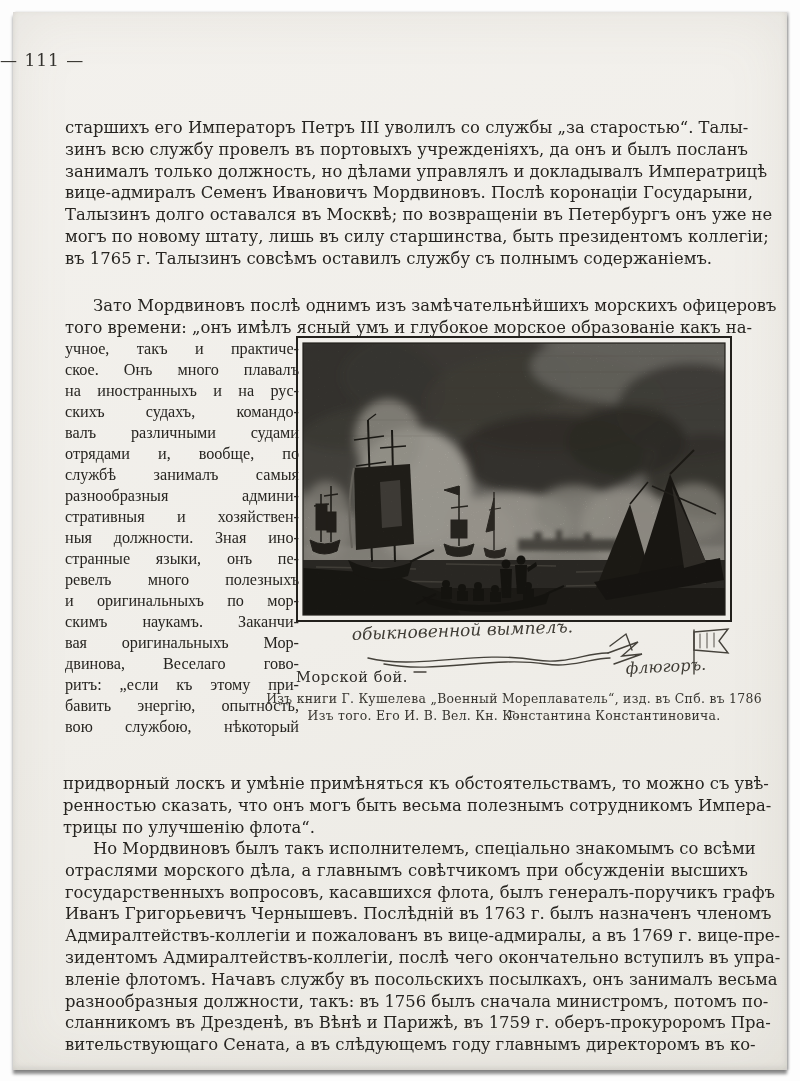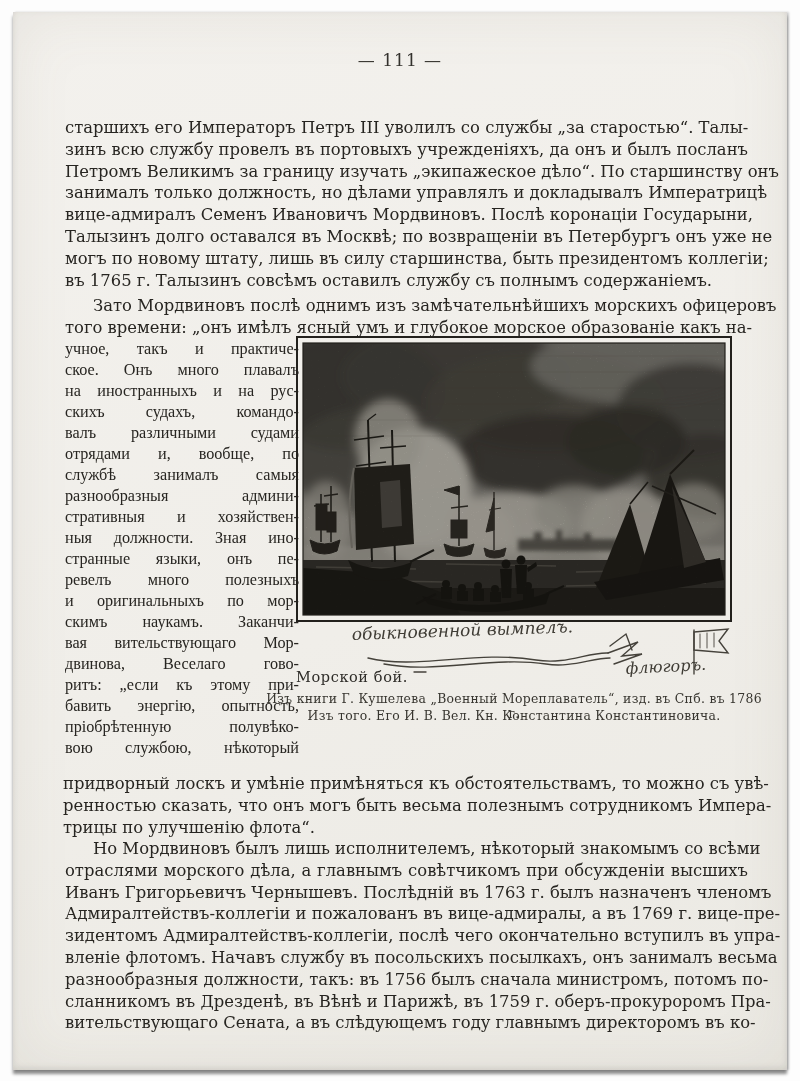--- a/index.html
+++ b/index.html
@@ -9,21 +9,21 @@
     font-family:"DejaVu Serif", "Liberation Serif", serif;
     overflow:hidden;
   }
   .paper{
     position:absolute;left:13px;top:12px;width:774px;height:1058px;
     background:linear-gradient(160deg,#f3f1ed 0%,#f0eee9 55%,#ebe9e3 100%);
     box-shadow:0 4px 3px rgba(0,0,0,.45), 2px 0 2px rgba(0,0,0,.18),
                inset 0 0 60px rgba(125,115,95,.10), inset 0 -2px 6px rgba(0,0,0,.10);
   }
   .pageno{
-    position:absolute;left:0;right:0;top:50px;text-align:center;
+    position:absolute;left:0;right:0;top:50px;text-align:left;
     font-size:17px;color:#33312d;letter-spacing:1px;
   }
   .tblock{
     position:absolute;color:#272521;font-size:16.4px;line-height:21.8px;margin-top:24px;
   }
   .tline{text-align:justify;text-align-last:justify;white-space:nowrap;}
   .tline.flush{text-align-last:left;}
   .tline.indent{text-indent:28px;}
   .para1{left:65px;top:93px;width:683px;}
   .para2intro{left:65px;top:271px;width:683px;}
@@ -47,21 +47,20 @@
 </head>
 <body>
 
 <div class="paper"></div>
 
 <div class="pageno">— 111 —</div>
 
 <div class="tblock para1">
     <div class="tline">старшихъ его Императоръ Петръ III уволилъ со службы „за старостью“. Талы-</div>
     <div class="tline">зинъ всю службу провелъ въ портовыхъ учрежденіяхъ, да онъ и былъ посланъ</div>
-    <div class="tline">Петромъ Великимъ за границу изучать „экипажеское дѣло“. По старшинству онъ</div>
     <div class="tline">занималъ только должность, но дѣлами управлялъ и докладывалъ Императрицѣ</div>
     <div class="tline">вице-адмиралъ Семенъ Ивановичъ Мордвиновъ. Послѣ коронаціи Государыни,</div>
     <div class="tline">Талызинъ долго оставался въ Москвѣ; по возвращеніи въ Петербургъ онъ уже не</div>
     <div class="tline">могъ по новому штату, лишь въ силу старшинства, быть президентомъ коллегіи;</div>
     <div class="tline flush">въ 1765 г. Талызинъ совсѣмъ оставилъ службу съ полнымъ содержаніемъ.</div>
   </div>
 
 <div class="tblock para2intro">
     <div class="tline indent">Зато Мордвиновъ послѣ однимъ изъ  замѣчательнѣйшихъ морскихъ офицеровъ</div>
     <div class="tline">того времени: „онъ имѣлъ ясный умъ и глубокое морское  образованіе какъ на-</div>
@@ -75,25 +74,24 @@
     <div class="tline">валъ различными судами</div>
     <div class="tline">отрядами и, вообще, по</div>
     <div class="tline">службѣ занималъ самыя</div>
     <div class="tline">разнообразныя админи-</div>
     <div class="tline">стративныя и хозяйствен-</div>
     <div class="tline">ныя должности. Зная ино-</div>
     <div class="tline">странные языки, онъ пе-</div>
     <div class="tline">ревелъ много полезныхъ</div>
     <div class="tline">и оригинальныхъ по мор-</div>
     <div class="tline">скимъ наукамъ. Заканчи-</div>
-    <div class="tline">вая вительствующаго Мор-</div>
+    <div class="tline">вая оригинальныхъ Мор-</div>
     <div class="tline">двинова, Веселаго гово-</div>
     <div class="tline">ритъ: „если къ этому при-</div>
     <div class="tline">бавить энергію, опытность,</div>
-    <div class="tline">пріобрѣтенную полувѣко-</div>
     <div class="tline">вою службою, нѣкоторый</div>
   </div>
 
 <div class="figure">
 
   <svg class="engraving" width="436" height="286" viewBox="0 0 436 286">
     <defs>
       <filter id="soft" x="-30%" y="-30%" width="160%" height="160%">
         <feGaussianBlur stdDeviation="5"></feGaussianBlur>
       </filter>
@@ -266,22 +264,23 @@
   <div class="cap-sub cap-sub2">Изъ того. Его И. В. Вел. Кн. Константина Константиновича.</div>
 </div>
 
 <div class="tblock belowimg">
     <div class="tline">придворный лоскъ и умѣніе примѣняться къ обстоятельствамъ, то можно съ увѣ-</div>
     <div class="tline">ренностью сказать, что онъ могъ быть весьма полезнымъ сотрудникомъ Импера-</div>
     <div class="tline flush">трицы по улучшенію флота“.</div>
   </div>
 
 <div class="tblock para3">
-    <div class="tline indent">Но Мордвиновъ былъ лишь исполнителемъ, нѣкоторый знакомымъ со всѣми</div>
+    <div class="tline indent">Но Мордвиновъ былъ такъ исполнителемъ, спеціально знакомымъ со всѣми</div>
     <div class="tline">отраслями морского дѣла, а главнымъ совѣтчикомъ при обсужденіи высшихъ</div>
+    <div class="tline">государственныхъ вопросовъ, касавшихся флота, былъ генералъ-поручикъ графъ</div>
     <div class="tline">Иванъ Григорьевичъ Чернышевъ. Послѣдній въ 1763 г.  былъ назначенъ членомъ</div>
     <div class="tline">Адмиралтействъ-коллегіи и пожалованъ въ вице-адмиралы, а въ 1769 г. вице-пре-</div>
     <div class="tline">зидентомъ Адмиралтействъ-коллегіи, послѣ чего окончательно вступилъ въ упра-</div>
     <div class="tline">вленіе флотомъ. Начавъ службу въ посольскихъ посылкахъ, онъ занималъ весьма</div>
     <div class="tline">разнообразныя должности, такъ: въ 1756 былъ сначала министромъ, потомъ по-</div>
     <div class="tline">сланникомъ въ Дрезденѣ, въ Вѣнѣ и Парижѣ, въ 1759 г. оберъ-прокуроромъ Пра-</div>
     <div class="tline">вительствующаго Сената, а въ слѣдующемъ году главнымъ директоромъ въ ко-</div>
   </div>
 
 </body></html>

